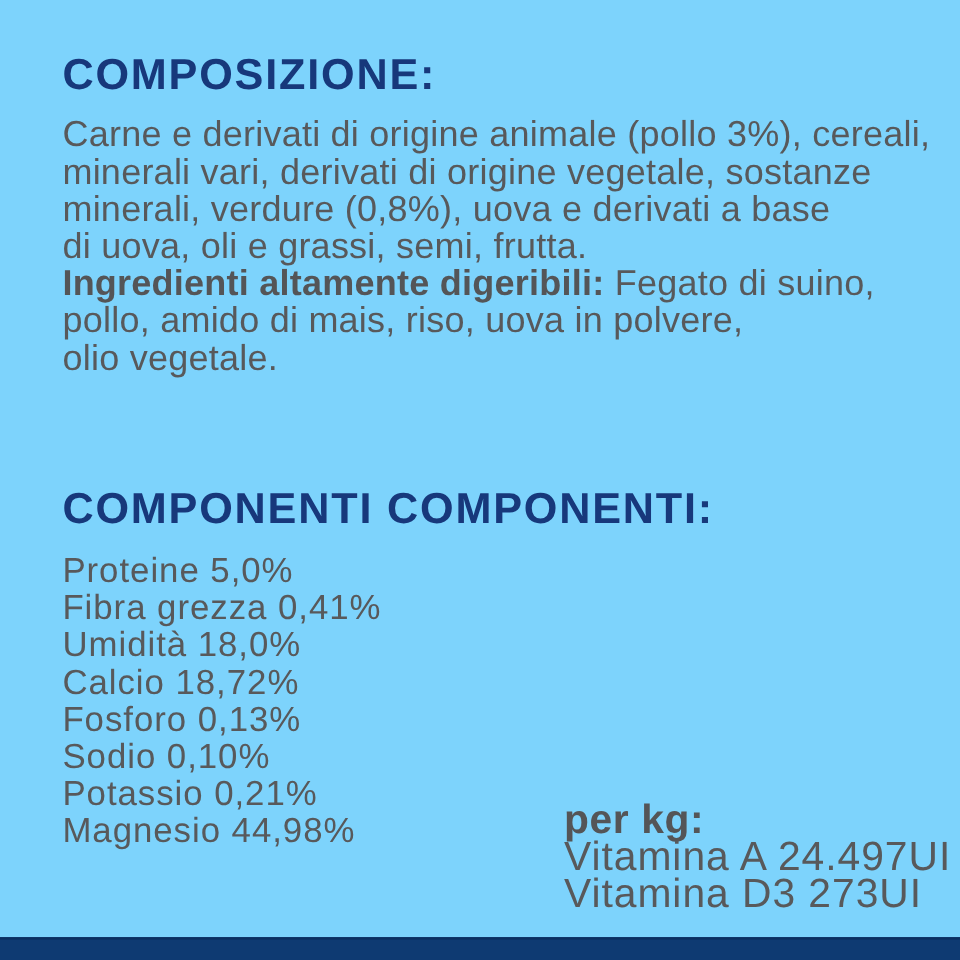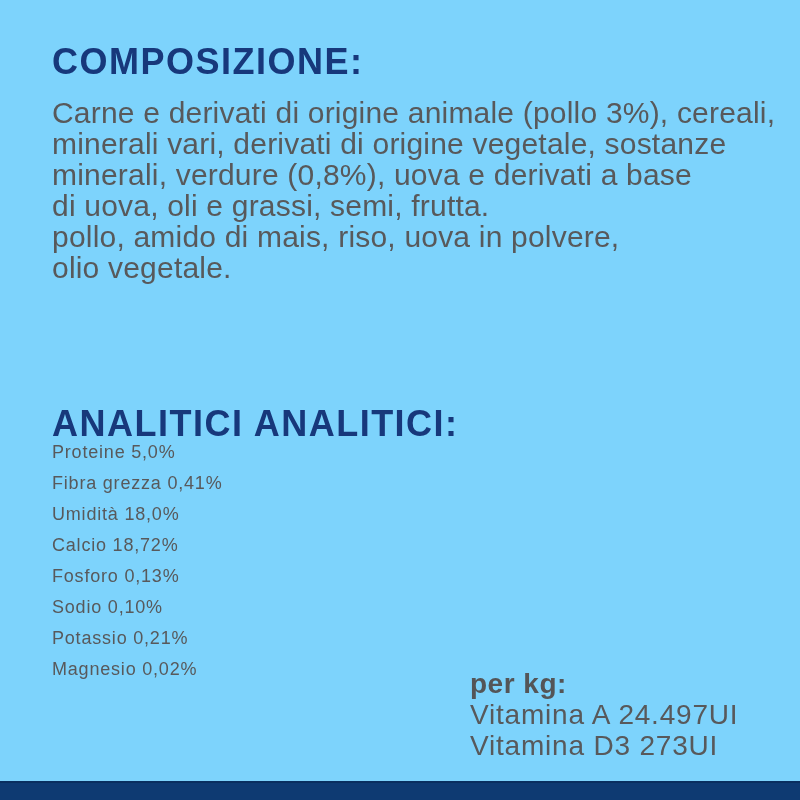--- a/index.html
+++ b/index.html
@@ -39,34 +39,34 @@
     line-height: 31px;
     letter-spacing: 0.2px;
   }
   .body-text .bold {
     font-weight: bold;
     color: #545557;
   }
   .list {
     position: absolute;
     left: 52px;
-    top: 437px;
+    top: 461px;
     width: 440px;
     color: #58595b;
-    font-size: 18px;
+    font-size: 29px;
     line-height: 31px;
     letter-spacing: 0.8px;
   }
   .perkg {
     position: absolute;
     left: 470px;
     top: 668px;
     width: 320px;
     color: #58595b;
-    font-size: 28px;
+    font-size: 34px;
     line-height: 31px;
     letter-spacing: 0.8px;
   }
   .perkg .bold {
     font-weight: bold;
     color: #545557;
     letter-spacing: 0.5px;
   }
   .line { white-space: nowrap; }
   .bottom-bar {
@@ -84,35 +84,36 @@
 
 <div class="page">
 
   <h1 class="heading" id="composizione-heading">COMPOSIZIONE:</h1>
 
   <div class="body-text">
     <div class="line">Carne e derivati di origine animale (pollo 3%), cereali,</div>
     <div class="line">minerali vari, derivati di origine vegetale, sostanze</div>
     <div class="line">minerali, verdure (0,8%), uova e derivati a base</div>
     <div class="line">di uova, oli e grassi, semi, frutta.</div>
+    <div class="line"><span class="bold">Ingredienti altamente digeribili:</span><span> Fegato di suino,</span></div>
     <div class="line">pollo, amido di mais, riso, uova in polvere,</div>
     <div class="line">olio vegetale.</div>
   </div>
 
-  <h1 class="heading" id="componenti-heading">ANALITICI ANALITICI:</h1>
+  <h1 class="heading" id="componenti-heading">COMPONENTI COMPONENTI:</h1>
 
   <div class="list">
     <div class="line">Proteine 5,0%</div>
     <div class="line">Fibra grezza 0,41%</div>
     <div class="line">Umidità 18,0%</div>
     <div class="line">Calcio 18,72%</div>
     <div class="line">Fosforo 0,13%</div>
     <div class="line">Sodio 0,10%</div>
     <div class="line">Potassio 0,21%</div>
-    <div class="line">Magnesio 0,02%</div>
+    <div class="line">Magnesio 44,98%</div>
   </div>
 
   <div class="perkg">
     <div class="line bold">per kg:</div>
     <div class="line">Vitamina A 24.497UI</div>
     <div class="line">Vitamina D3 273UI</div>
   </div>
 
   <div class="bottom-bar"></div>
 

